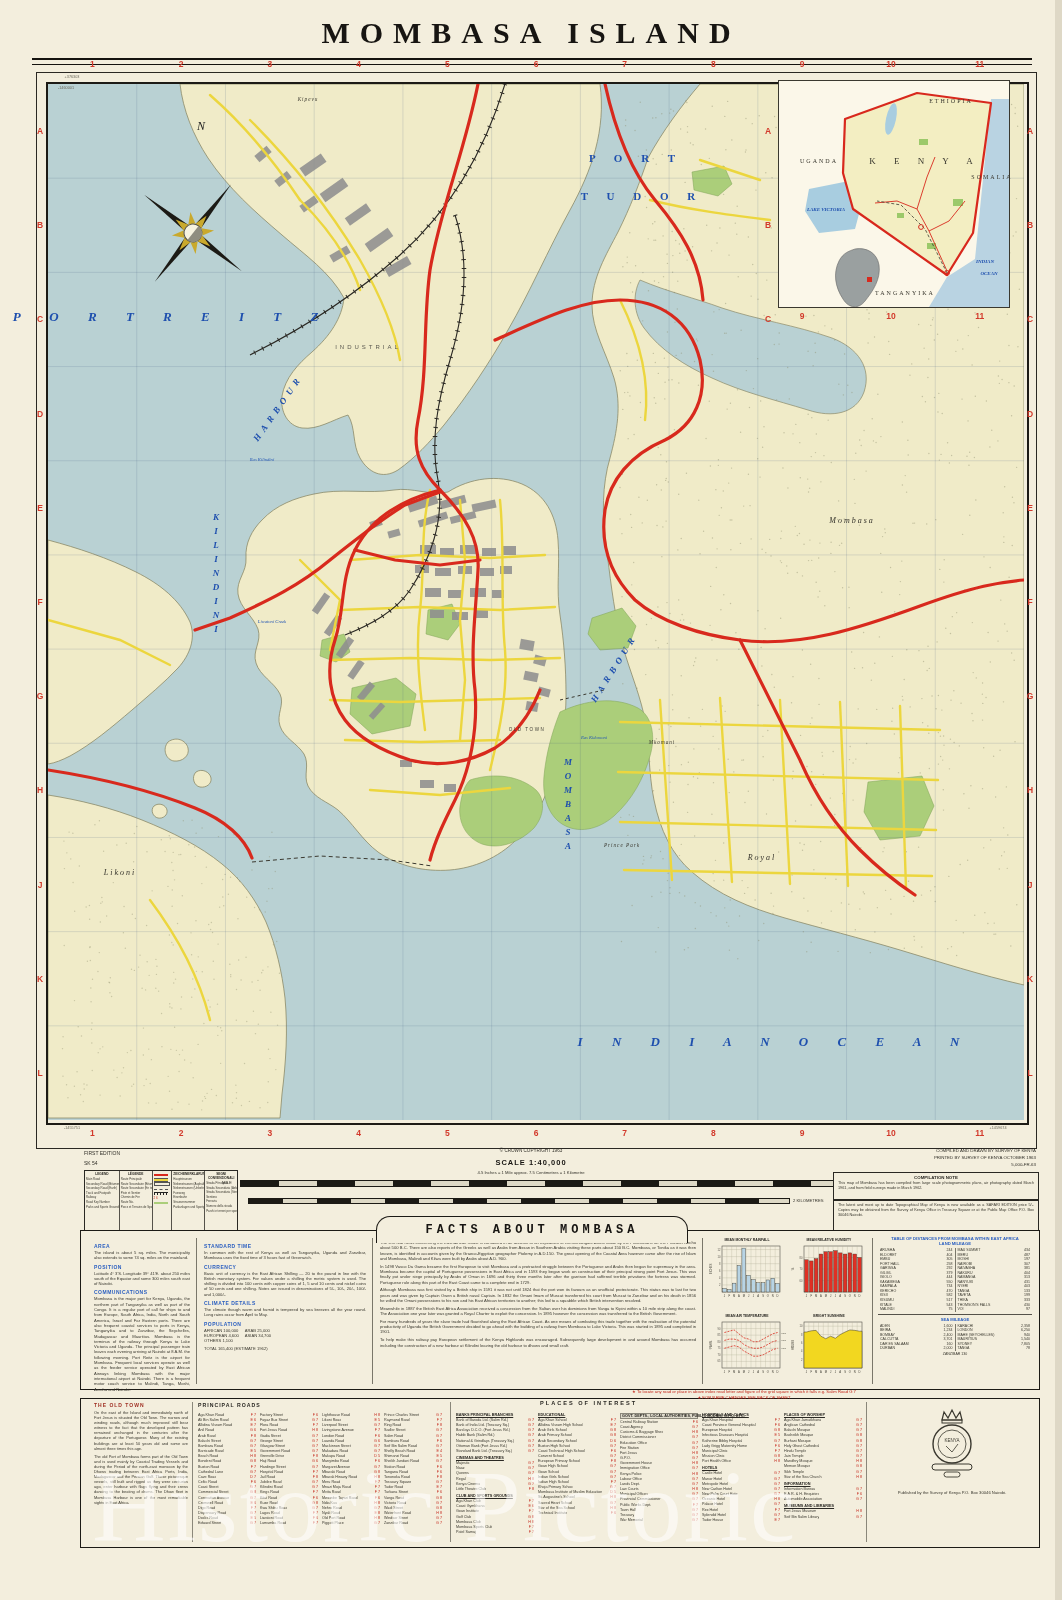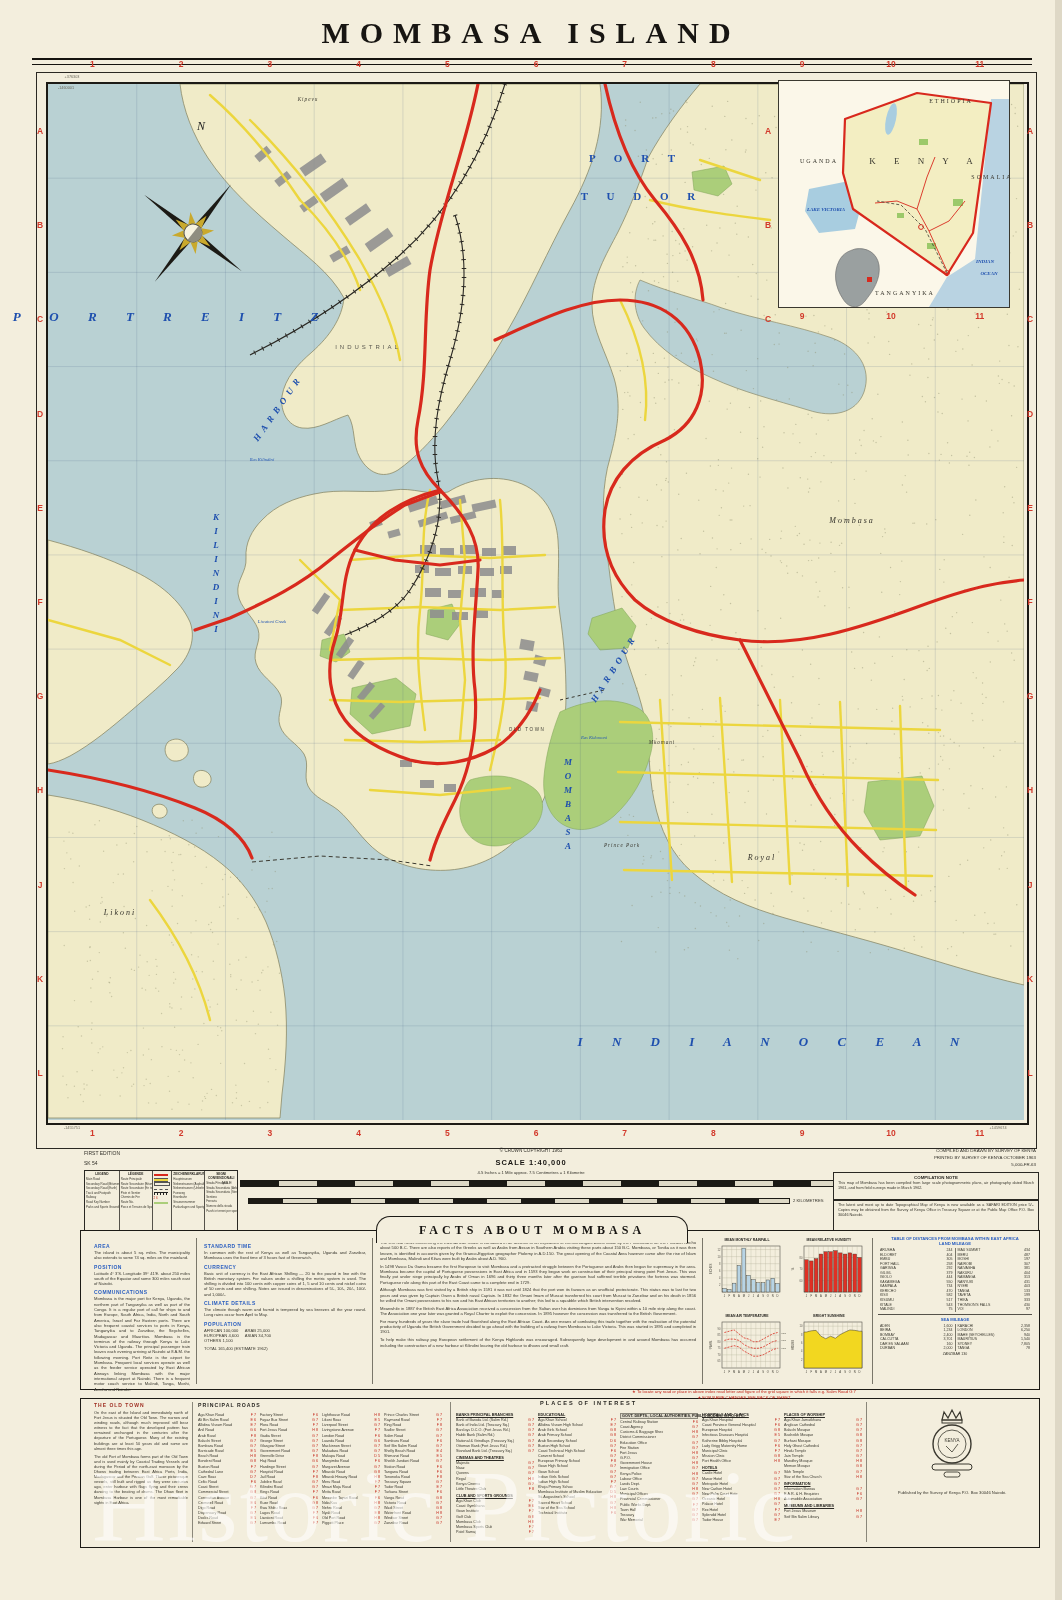--- a/index.html
+++ b/index.html
@@ -58,21 +58,21 @@
   #compiled{left:736px;top:1147px;width:300px;text-align:right;font-size:4.4px;line-height:7px;color:#33312a;}
   .note-box{position:absolute;border:1px solid #2a2823;background:#f3eedd;padding:2px 4px;}
   #note1{left:833px;top:1172px;width:196px;height:22px;}
   #note2{left:833px;top:1200px;width:196px;height:28px;}
   .note-h{font-size:4.4px;font-weight:bold;text-align:center;color:#2a2823;margin-bottom:1px;}
   .note-b{font-size:3.8px;line-height:4.8px;color:#3a382f;text-align:justify;}
   
   #facts-box{left:80px;top:1230px;width:958px;height:158px;border:1.5px solid #1c1a15;background:#f3eedd;}
   #facts-banner{left:376px;top:1216px;width:310px;height:26px;background:#f3eedd;border:1.5px solid #1c1a15;
     border-bottom:none;border-radius:14px 14px 0 0;text-align:center;z-index:5;}
-  #facts-banner span{font-family:Liberation Serif, serif;font-weight:bold;font-size:12px;letter-spacing:4px;line-height:26px;color:#171512;}
+  #facts-banner span{font-family:Liberation Mono, monospace;font-weight:bold;font-size:12px;letter-spacing:4px;line-height:26px;color:#171512;}
   .fdiv{position:absolute;width:0;border-left:0.6px solid #7a776a;top:1238px;height:146px;}
   .fcol{position:absolute;top:1240px;}
   .fh{font-size:5px;font-weight:bold;color:#2b5fc0;letter-spacing:0.5px;margin:3px 0 1px 0;}
   .fb{font-size:4.15px;line-height:5.3px;color:#3a382f;text-align:justify;}
   .pop-grid{display:flex;gap:6px;}
   .pop-col{font-size:4.15px;line-height:5.4px;color:#3a382f;}
   #pop-total{font-size:4.15px;color:#3a382f;margin-top:2px;}
   .chart-cell{position:absolute;width:78px;}
   .chart-title{font-size:3.4px;font-weight:bold;text-align:center;color:#2a2823;margin-bottom:1px;white-space:nowrap;}
   
@@ -1473,21 +1473,21 @@
 
   <div class="abs" id="label-layer">
       <div class="maplbl water-xl" style="left: 172px; top: 317px;">P O R T    R E I T Z</div>
       <div class="maplbl water-lg" style="left: 636px; top: 158px;">P O R T</div>
       <div class="maplbl water-lg" style="left: 642px; top: 196px;">T U D O R</div>
       <div class="maplbl water-md v" style="left: 216px; top: 575px;">KILINDINI</div>
       <div class="maplbl water-md" style="left: 278px; top: 408px; transform: translate(-50%, -50%) rotate(-55deg);">HARBOUR</div>
       <div class="maplbl water-md v" style="left: 568px; top: 806px;">MOMBASA</div>
       <div class="maplbl water-md" style="left: 614px; top: 668px; transform: translate(-50%, -50%) rotate(-58deg);">HARBOUR</div>
       <div class="maplbl water-xl" style="left: 775px; top: 1042px;">I N D I A N    O C E A N</div>
-      <div class="maplbl land" style="left: 120px; top: 872px; margin-top: 40px;">Likoni</div>
+      <div class="maplbl land" style="left: 120px; top: 872px;">Likoni</div>
       <div class="maplbl land" style="left: 762px; top: 857px;">Royal</div>
       <div class="maplbl land-sm" style="left: 662px; top: 742px;">Mkomani</div>
       <div class="maplbl land" style="left: 852px; top: 520px;">Mombasa</div>
       <div class="maplbl land-sm" style="left: 308px; top: 99px;">Kipevu</div>
       <div class="maplbl land-sm" style="left: 622px; top: 845px;">Prince Park</div>
       <div class="maplbl caps" style="left: 368px; top: 347px;">INDUSTRIAL</div>
       <div class="maplbl caps-sm" style="left: 527px; top: 729px;">OLD TOWN</div>
       <div class="maplbl water-sm" style="left: 262px; top: 459px;">Ras Kilindini</div>
       <div class="maplbl water-sm" style="left: 594px; top: 737px;">Ras Kidomoni</div>
       <div class="maplbl water-sm" style="left: 272px; top: 621px;">Liwatoni Creek</div>

